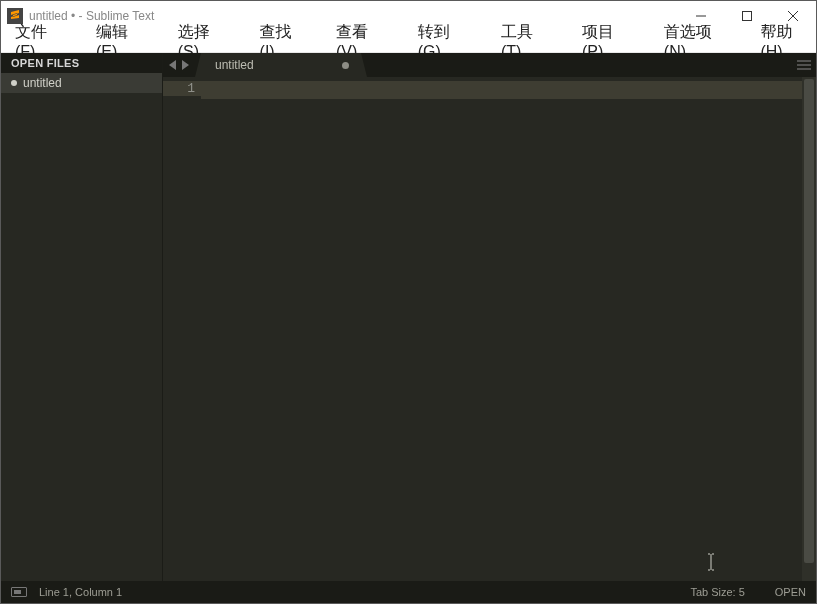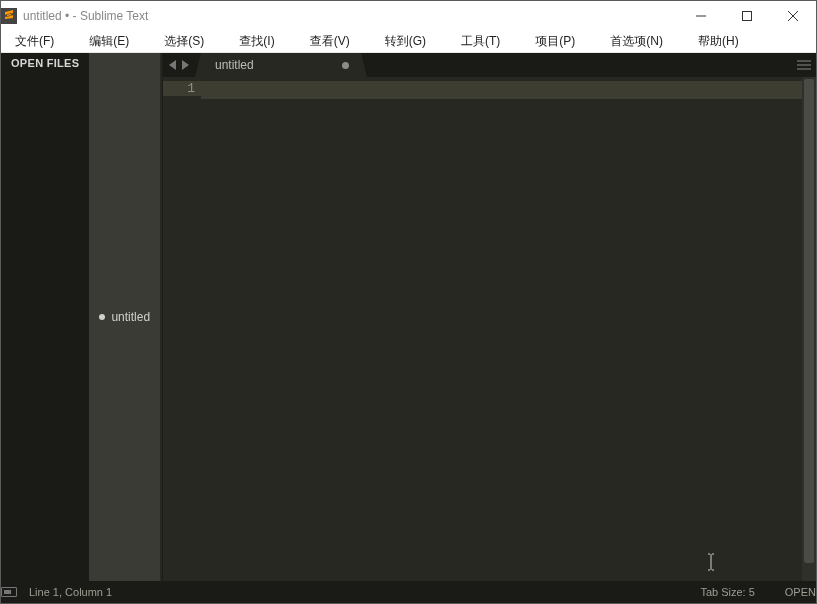--- a/index.html
+++ b/index.html
@@ -14,20 +14,21 @@
     display: flex;
     flex-direction: column;
   }
 
   
   .titlebar {
     height: 30px;
     background: #ffffff;
     display: flex;
     align-items: center;
+    padding-left: 6px;
     color: #888;
     font-size: 12px;
   }
   .titlebar .app-icon {
     width: 16px;
     height: 16px;
     margin-right: 6px;
     display: flex;
     align-items: center;
     justify-content: center;
@@ -46,21 +47,21 @@
   }
   .win-btn svg { stroke: #333; }
 
   
   .menubar {
     height: 22px;
     background: #ffffff;
     display: flex;
     align-items: center;
     padding-left: 6px;
-    font-size: 12px;
+    font-size: 16px;
     color: #222;
     border-bottom: 1px solid #e8e8e8;
     gap: 19px;
   }
   .menubar .menu-item {
     padding: 2px 8px;
     cursor: default;
   }
 
   
@@ -70,21 +71,21 @@
     background: #272822;
     min-height: 0;
   }
 
   
   .sidebar {
     width: 162px;
     background: #272822;
     color: #ccc;
     display: flex;
-    flex-direction: row;
+    flex-direction: column;
     border-right: 1px solid #1b1c17;
   }
   .sidebar-header {
     background: #1a1b16;
     color: #d6d6d6;
     font-weight: bold;
     font-size: 11px;
     padding: 4px 10px;
     letter-spacing: 0.3px;
   }
@@ -224,21 +225,21 @@
   }
 
   
   .statusbar {
     height: 22px;
     background: #1a1b16;
     color: #9d9d94;
     display: flex;
     align-items: center;
     font-size: 11px;
-    padding: 0 0;
+    padding: 0 10px;
   }
   .statusbar .status-icon {
     width: 16px; height: 10px;
     border: 1px solid #777;
     border-radius: 1px;
     margin-right: 12px;
     position: relative;
   }
   .statusbar .status-icon::after {
     content: "";

